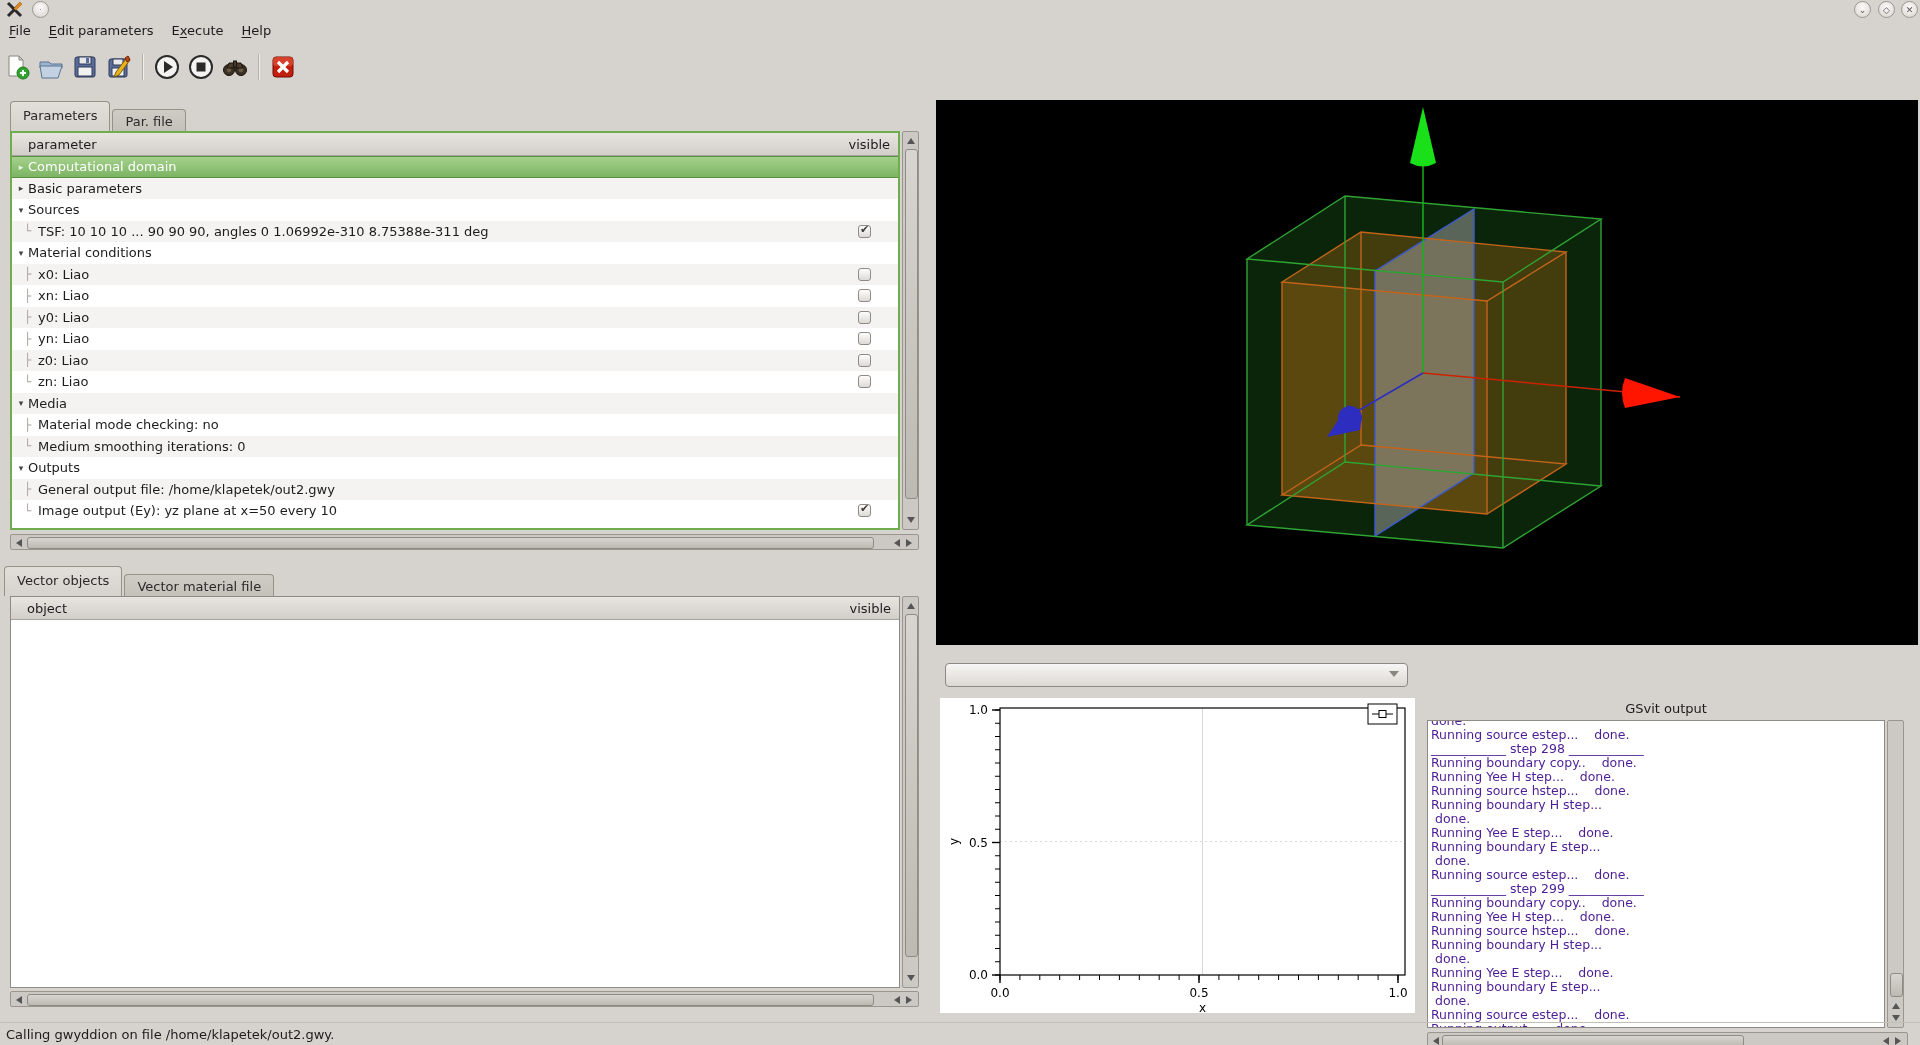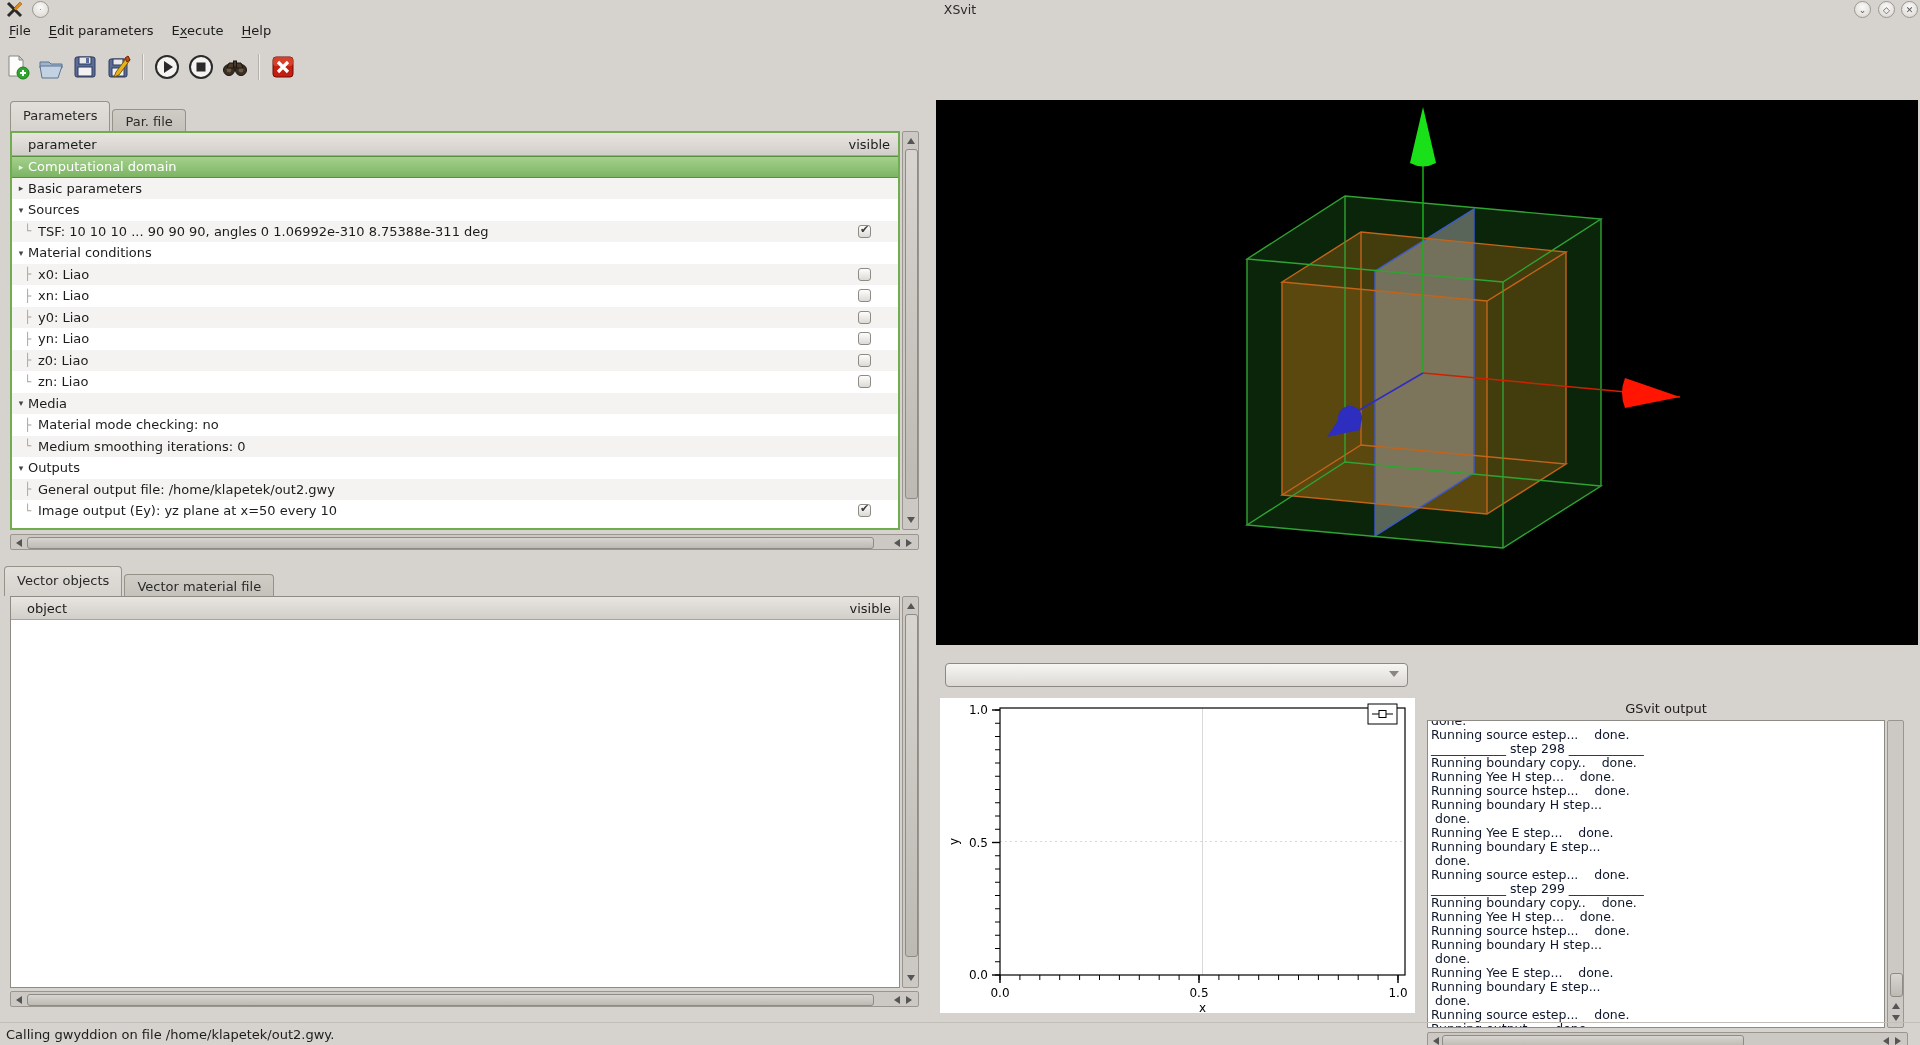--- a/index.html
+++ b/index.html
@@ -71,41 +71,40 @@
          background:linear-gradient(#f7f6f4,#dcd9d4);box-sizing:border-box;}
   #combo .chev{position:absolute;right:8px;top:7px;width:0;height:0;
                border-left:5px solid transparent;border-right:5px solid transparent;border-top:6px solid #8a8680;}
   #plot-panel{left:940px;top:698px;width:475px;height:315px;background:#fff;}
 
   
   #console-wrap{left:1424px;top:658px;width:484px;height:354px;margin-top:40px;}
   #console-title{width:100%;text-align:center;font-size:13px;padding-top:3px;}
   #console-box{position:absolute;left:3px;top:22px;width:458px;height:308px;background:#fff;
                border:1px solid #8e8a85;overflow:hidden;box-sizing:border-box;}
-  #console-lines{position:absolute;left:3px;top:-7px;white-space:pre;font-size:12.5px;line-height:14px;color:#0f172a;}
+  #console-lines{position:absolute;left:3px;top:-7px;white-space:pre;font-size:12.5px;line-height:14px;color:#4c1d95;}
 
   
   #statusbar{left:0;top:1022px;width:1920px;height:23px;border-top:1px solid #c2beb8;
              display:flex;align-items:center;padding-left:6px;box-sizing:border-box;font-size:13px;}
 </style>
 </head>
 <body>
 
 <div id="titlebar" class="abs">
   <div id="logo-x" class="abs">
     <svg width="18" height="17">
         <path d="M2 2 L15 15" stroke="#2a2a2a" stroke-width="3"></path>
         <path d="M15 2 L2 15" stroke="#2a2a2a" stroke-width="3"></path>
         <path d="M15 2 L9 8.5" stroke="#e08818" stroke-width="3"></path>
       </svg>
   </div>
   <div class="tb-btn abs" style="left:32px;">
       <span style="font-size:7px;">·</span>
     </div>
-  <div id="win-title" class="abs">XSvit</div>
   <div class="tb-btn abs" style="left:1854px;">⌄</div>
   <div class="tb-btn abs" style="left:1878px;">◇</div>
   <div class="tb-btn abs" style="left:1901px;">✕</div>
 </div>
 
 <div id="menubar" class="abs">
     <div class="menu-item"><u>F</u>ile</div>
     <div class="menu-item"><u>E</u>dit parameters</div>
     <div class="menu-item">E<u>x</u>ecute</div>
     <div class="menu-item"><u>H</u>elp</div>

